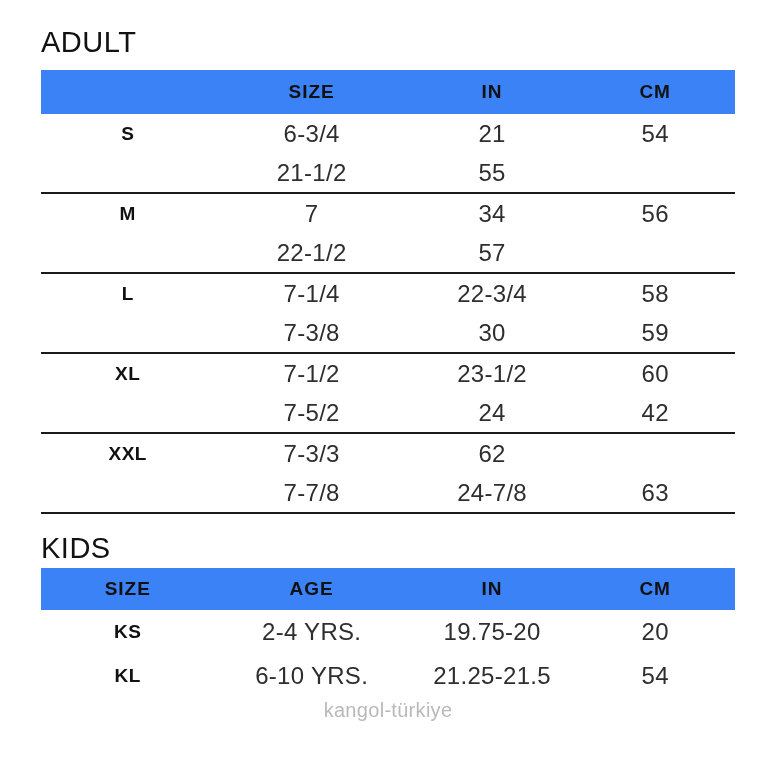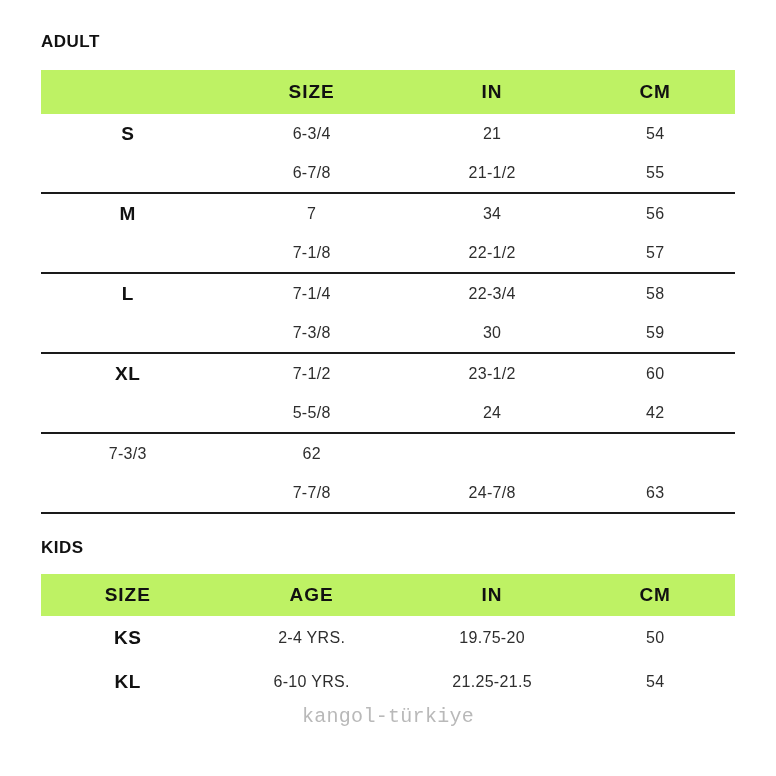--- a/index.html
+++ b/index.html
@@ -5,75 +5,74 @@
   * { box-sizing: border-box; margin: 0; padding: 0; }
   html, body {
     width: 776px; height: 776px;
     background: #ffffff;
     font-family: "Liberation Sans", sans-serif;
     overflow: hidden;
   }
   .page { padding: 26px 41px 0 41px; }
 
   .section-title {
-    font-size: 17px;
-    font-weight: 700;
+    font-size: 29px;
+    font-weight: 400;
     letter-spacing: 0.5px;
     color: #111111;
     line-height: 32px;
   }
   .section-title.adult { margin-bottom: 12px; }
-  .section-title.kids  { margin-top: 18px; margin-bottom: 10px; }
+  .section-title.kids  { margin-top: 18px; margin-bottom: 4px; }
 
   .grid-row {
     display: grid;
     grid-template-columns: 25% 28% 24% 23%;
     align-items: center;
   }
 
   .thead {
-    background: #bef264;
+    background: #3b82f6;
     height: 44px;
   }
   .kids-table .thead { height: 42px; }
   .th {
     text-align: center;
     font-size: 19px;
     font-weight: 700;
     letter-spacing: 1px;
     color: #111111;
   }
 
   .tr { height: 39px; }
   .kids-table .tr { height: 44px; }
 
   .td {
     text-align: center;
-    font-size: 16px;
+    font-size: 24px;
     font-weight: 300;
     color: #2e2e2e;
     letter-spacing: 0.3px;
   }
   .td.size-label {
     font-size: 19px;
     font-weight: 700;
     color: #111111;
     letter-spacing: 0.5px;
   }
 
   .group { border-bottom: 2.5px solid #1a1a1a; }
 
   .footer {
     margin-top: 1px;
     text-align: center;
     font-size: 20px;
     line-height: 23px;
     color: #b9b9b9;
     letter-spacing: 0.3px;
-    font-family: Liberation Mono, monospace;
   }
 </style>
 </head>
 <body>
 
 <div class="page">
 
   <div class="section-title adult">ADULT</div>
 
   <div class="adult-table">
@@ -86,36 +85,34 @@
 
     <div class="group">
       <div class="grid-row tr">
         <div class="td size-label">S</div>
         <div class="td">6-3/4</div>
         <div class="td">21</div>
         <div class="td">54</div>
       </div>
       <div class="grid-row tr">
         <div class="td size-label"></div>
-        <div class="td">6-7/8</div>
         <div class="td">21-1/2</div>
         <div class="td">55</div>
       </div>
     </div>
 
     <div class="group">
       <div class="grid-row tr">
         <div class="td size-label">M</div>
         <div class="td">7</div>
         <div class="td">34</div>
         <div class="td">56</div>
       </div>
       <div class="grid-row tr">
         <div class="td size-label"></div>
-        <div class="td">7-1/8</div>
         <div class="td">22-1/2</div>
         <div class="td">57</div>
       </div>
     </div>
 
     <div class="group">
       <div class="grid-row tr">
         <div class="td size-label">L</div>
         <div class="td">7-1/4</div>
         <div class="td">22-3/4</div>
@@ -131,28 +128,29 @@
 
     <div class="group">
       <div class="grid-row tr">
         <div class="td size-label">XL</div>
         <div class="td">7-1/2</div>
         <div class="td">23-1/2</div>
         <div class="td">60</div>
       </div>
       <div class="grid-row tr">
         <div class="td size-label"></div>
-        <div class="td">5-5/8</div>
+        <div class="td">7-5/2</div>
         <div class="td">24</div>
         <div class="td">42</div>
       </div>
     </div>
 
     <div class="group">
       <div class="grid-row tr">
+        <div class="td size-label">XXL</div>
         <div class="td">7-3/3</div>
         <div class="td">62</div>
       </div>
       <div class="grid-row tr">
         <div class="td size-label"></div>
         <div class="td">7-7/8</div>
         <div class="td">24-7/8</div>
         <div class="td">63</div>
       </div>
     </div>
@@ -165,21 +163,21 @@
       <div class="th">SIZE</div>
       <div class="th">AGE</div>
       <div class="th">IN</div>
       <div class="th">CM</div>
     </div>
 
     <div class="grid-row tr">
       <div class="td size-label">KS</div>
       <div class="td">2-4 YRS.</div>
       <div class="td">19.75-20</div>
-      <div class="td">50</div>
+      <div class="td">20</div>
     </div>
     <div class="grid-row tr">
       <div class="td size-label">KL</div>
       <div class="td">6-10 YRS.</div>
       <div class="td">21.25-21.5</div>
       <div class="td">54</div>
     </div>
   </div>
 
   <div class="footer">kangol-türkiye</div>

